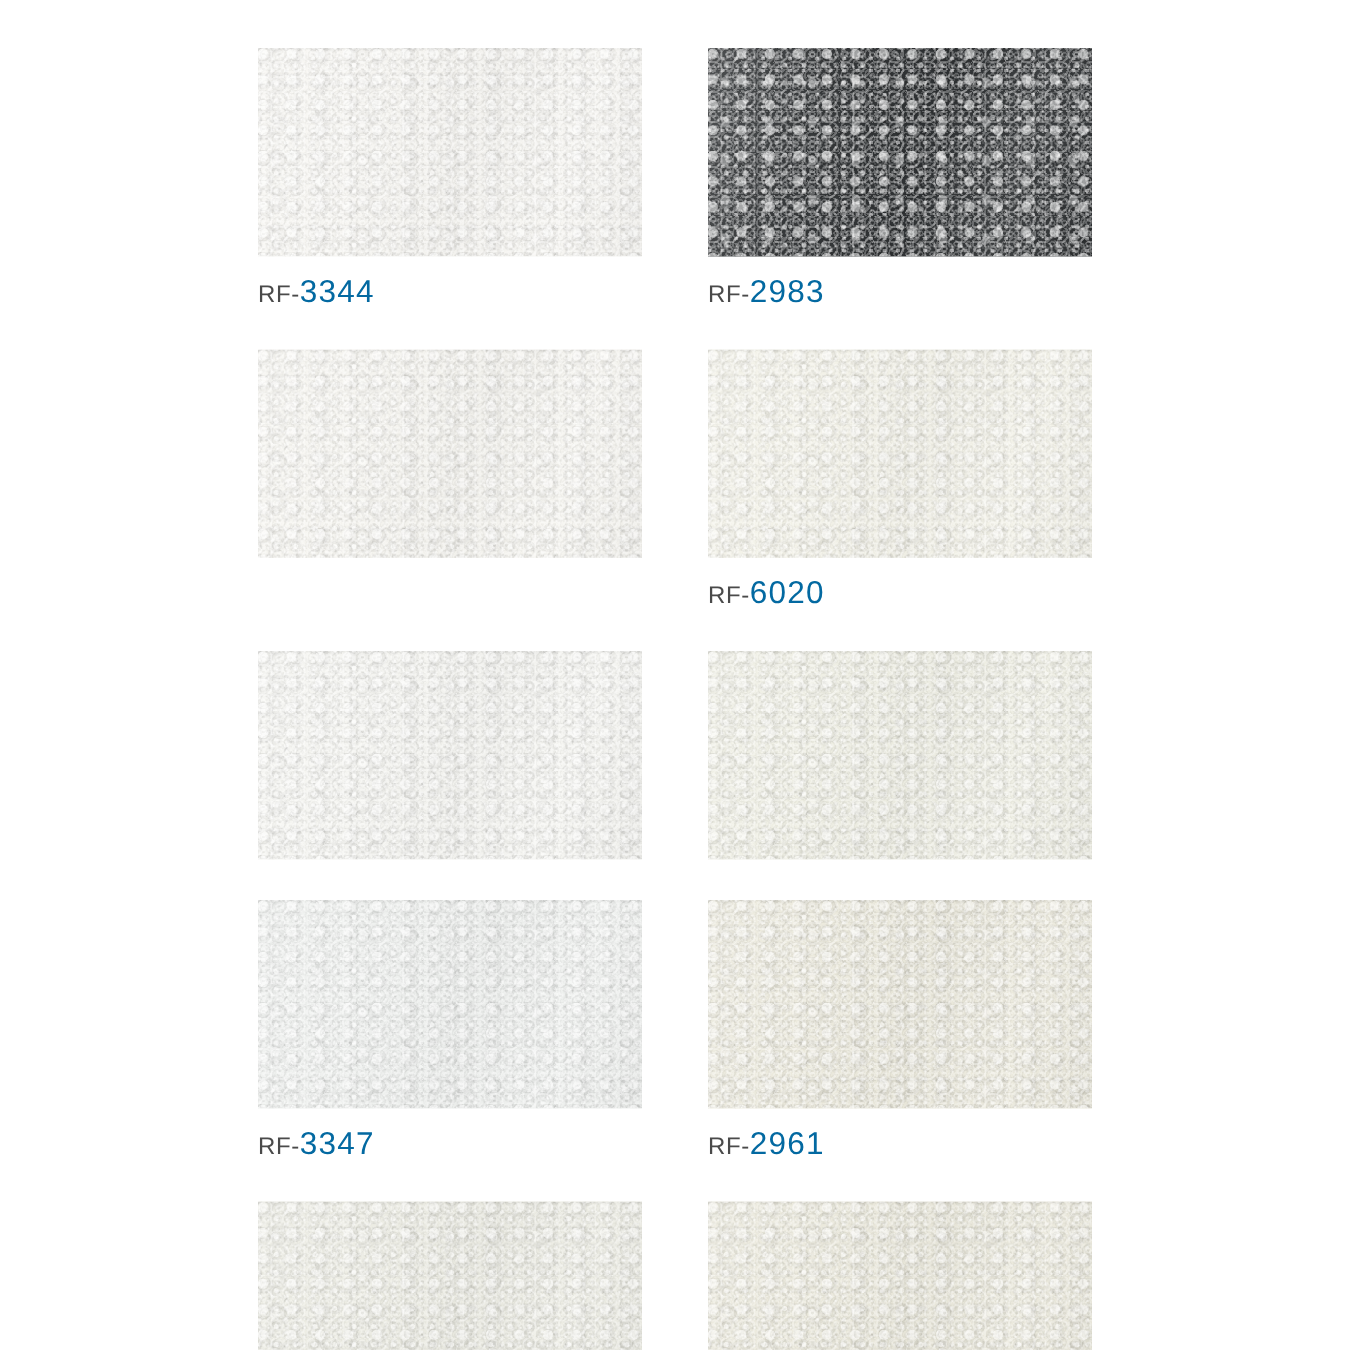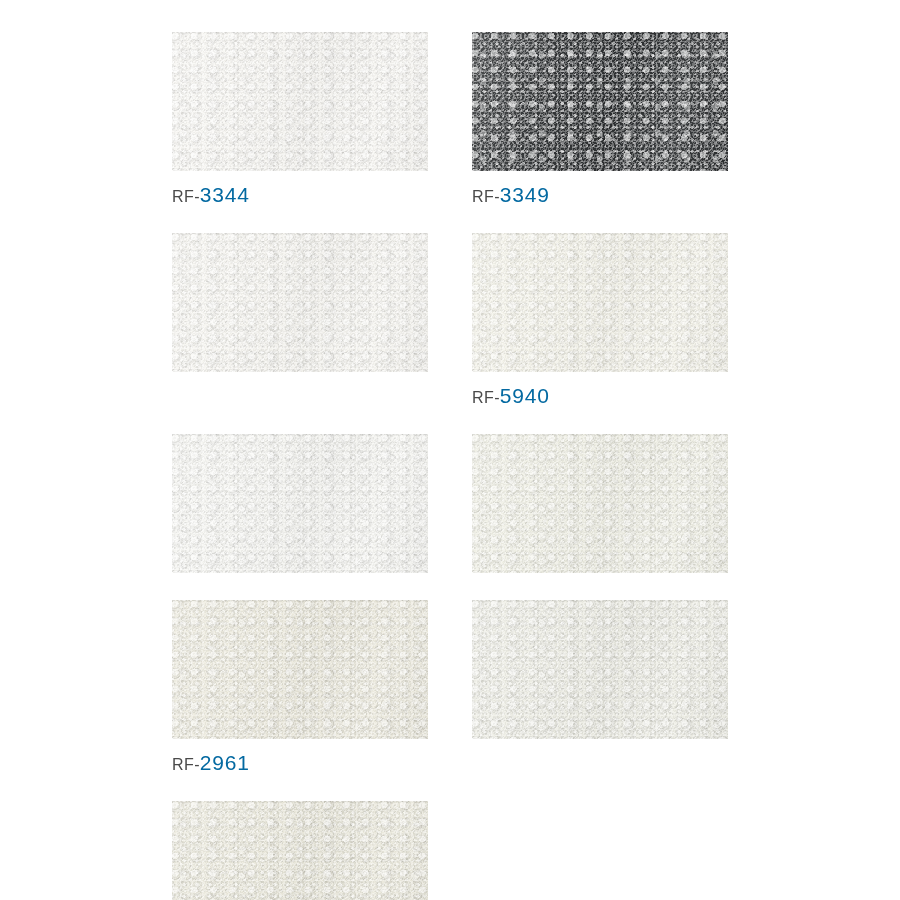--- a/index.html
+++ b/index.html
@@ -128,55 +128,65 @@
       <span class="code-prefix">RF-</span><span class="code-number">3344</span>
     </div>
   </div>
       <div class="swatch-cell">
     <div class="swatch-chip dark" style="background-color: rgb(47, 50, 52);">
       <div class="tex"></div>
       <div class="tex2"></div>
       <div class="sheen"></div>
     </div>
     <div class="swatch-label">
-      <span class="code-prefix">RF-</span><span class="code-number">3349</span>
+      <span class="code-prefix">RF-</span><span class="code-number">2983</span>
     </div>
   </div>
       <div class="swatch-cell">
     <div class="swatch-chip" style="background-color: rgb(245, 244, 239);">
       <div class="tex"></div>
       <div class="tex2"></div>
       <div class="sheen"></div>
     </div>
   </div>
       <div class="swatch-cell">
     <div class="swatch-chip" style="background-color: rgb(242, 241, 231);">
       <div class="tex"></div>
       <div class="tex2"></div>
       <div class="sheen"></div>
     </div>
     <div class="swatch-label">
-      <span class="code-prefix">RF-</span><span class="code-number">5940</span>
+      <span class="code-prefix">RF-</span><span class="code-number">6020</span>
     </div>
   </div>
       <div class="swatch-cell">
     <div class="swatch-chip" style="background-color: rgb(244, 244, 240);">
       <div class="tex"></div>
       <div class="tex2"></div>
       <div class="sheen"></div>
     </div>
   </div>
       <div class="swatch-cell">
     <div class="swatch-chip" style="background-color: rgb(238, 238, 227);">
       <div class="tex"></div>
       <div class="tex2"></div>
       <div class="sheen"></div>
     </div>
   </div>
       <div class="swatch-cell">
+    <div class="swatch-chip" style="background-color: rgb(238, 240, 238);">
+      <div class="tex"></div>
+      <div class="tex2"></div>
+      <div class="sheen"></div>
+    </div>
+    <div class="swatch-label">
+      <span class="code-prefix">RF-</span><span class="code-number">3347</span>
+    </div>
+  </div>
+      <div class="swatch-cell">
     <div class="swatch-chip" style="background-color: rgb(235, 233, 220);">
       <div class="tex"></div>
       <div class="tex2"></div>
       <div class="sheen"></div>
     </div>
     <div class="swatch-label">
       <span class="code-prefix">RF-</span><span class="code-number">2961</span>
     </div>
   </div>
       <div class="swatch-cell">

